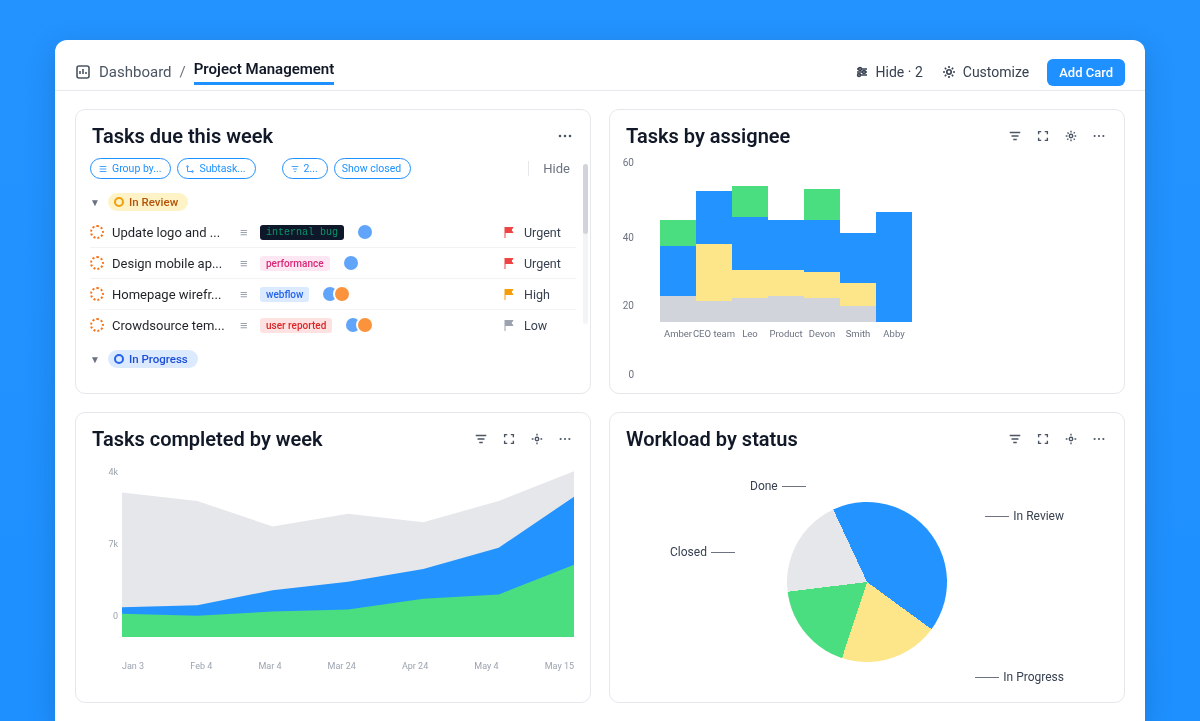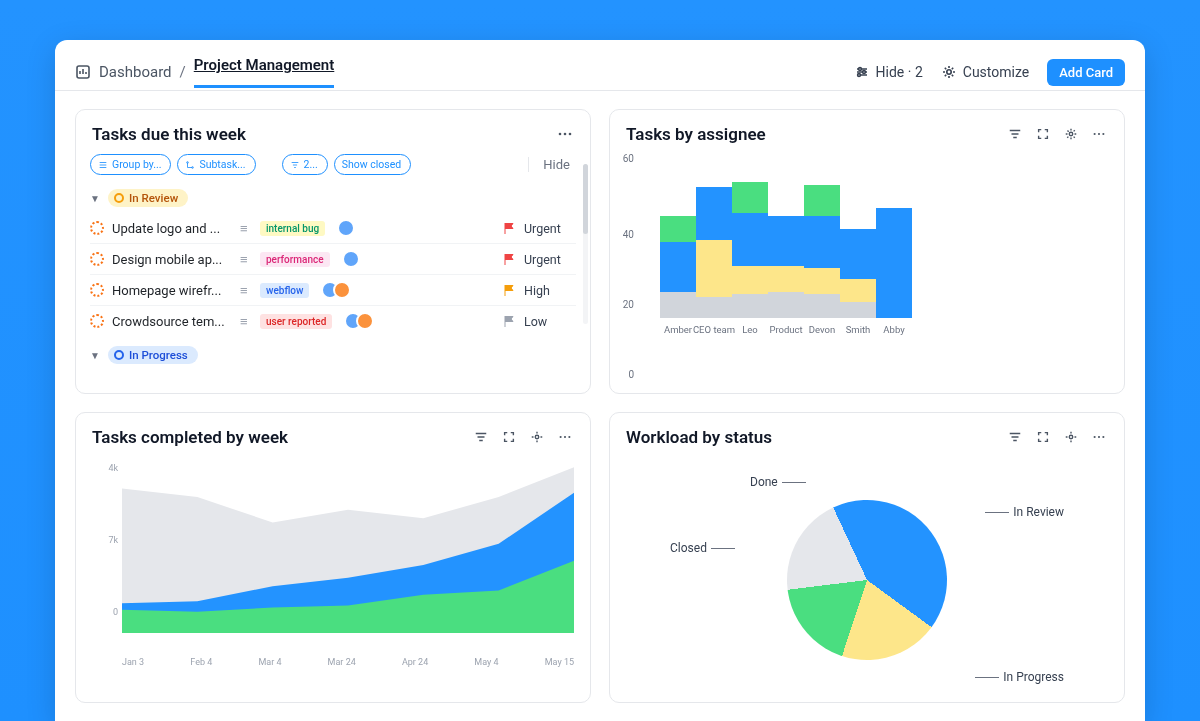--- a/index.html
+++ b/index.html
@@ -3,51 +3,51 @@
 <meta charset="utf-8">
 <style>
   * { box-sizing: border-box; margin: 0; padding: 0; font-family: -apple-system, BlinkMacSystemFont, "Segoe UI", Roboto, sans-serif; }
   body { background: #1e90ff; background: linear-gradient(180deg, #2393ff 0%, #1e90ff 100%); width: 1200px; height: 721px; padding: 40px 55px 0 55px; }
   .app-window { background: #fff; border-radius: 12px 12px 0 0; height: 681px; overflow: hidden; box-shadow: 0 8px 30px rgba(0,0,0,0.15); display:flex; flex-direction:column;}
   .topbar { display: flex; align-items: center; padding: 14px 20px 0 20px; height:50px; }
   .breadcrumb { display: flex; align-items: center; font-size: 15px; color: #1f2328; gap:8px;}
   .bc-icon { width:16px; height:16px; display:inline-flex; align-items:center; justify-content:center; color:#4b5563;}
   .bc-sep { color:#6b7280; }
   .bc-dash { color:#4b5563; }
-  .bc-active { font-weight:600; color:#111827; border-bottom:3px solid #1e90ff; padding-bottom:11px;text-decoration:underline;}
+  .bc-active { font-weight:600; color:#111827; border-bottom:3px solid #1e90ff; padding-bottom:4px;}
   .topbar-spacer { flex:1; }
   .top-actions { display:flex; align-items:center; gap:18px; font-size:14px; color:#374151; }
   .ta-item { display:flex; align-items:center; gap:6px; cursor:pointer; }
   .add-card-btn { background:#1e90ff; color:#fff; border:none; padding:6px 12px; border-radius:6px; font-size:13px; font-weight:500; cursor:pointer;}
   .divider { height:1px; background:#e5e7eb; width:100%; }
   .grid { display:grid; grid-template-columns: 1fr 1fr; gap:18px; padding:18px 20px; flex:1; overflow:hidden;}
   .card { border:1px solid #e5e7eb; border-radius:10px; background:#fff; display:flex; flex-direction:column; overflow:hidden;}
   .card-header { display:flex; align-items:center; padding:14px 16px 10px 16px; }
-  .card-title { font-size:17px; font-weight:600; color:#111827; }
+  .card-title { font-size:20px; font-weight:600; color:#111827; }
   .card-header-spacer { flex:1; }
   .card-actions { display:flex; align-items:center; gap:10px; color:#6b7280; }
   .icon-btn { width:18px; height:18px; display:flex; align-items:center; justify-content:center; cursor:pointer; color:#4b5563;}
   .pill-row { display:flex; align-items:center; gap:6px; padding:0 14px 10px 14px;}
   .pill { border:1px solid #1e90ff; color:#1e90ff; border-radius:14px; font-size:10.5px; padding:3px 9px 3px 7px; display:flex; align-items:center; gap:4px; background:#fff; cursor:pointer;}
   .pill svg { width:10px; height:10px; }
   .pill-gap { width:14px; }
   .hide-link { margin-left:auto; color:#6b7280; font-size:13px; padding-right:6px; border-left:1px solid #e5e7eb; padding-left:14px; cursor:pointer;}
   .task-section { padding:0 14px; }
   .section-row { display:flex; align-items:center; gap:6px; padding:4px 0 6px 0;}
   .caret { width:12px; color:#6b7280; font-size:10px;}
   .badge-status { display:inline-flex; align-items:center; gap:5px; border-radius:12px; padding:2px 10px 2px 6px; font-size:11.5px; font-weight:500;}
   .badge-inreview { background:#fef3c7; color:#b45309; }
   .badge-inprog  { background:#dbeafe; color:#1d4ed8; }
   .dot { width:10px; height:10px; border-radius:50%; border:2px solid; }
   .task-row { display:flex; align-items:center; gap:8px; padding:6px 0; font-size:13px; color:#1f2328; border-top:1px solid #f1f3f5;}
   .task-row:first-of-type { border-top:none; }
   .task-icon { width:14px; height:14px; border:2px dotted #f97316; border-radius:50%; flex:none;}
   .task-name { flex:0 0 120px; white-space:nowrap; overflow:hidden; text-overflow:ellipsis;}
   .tag { font-size:10px; padding:2px 6px; border-radius:3px; font-weight:500;}
-  .tag-green { background:#fef9c3; color:#059669;}
+  .tag-green { background:#0f172a; color:#059669;font-family:Liberation Mono, monospace;}
   .tag-pink  { background:#fce7f3; color:#db2777;}
   .tag-blue  { background:#dbeafe; color:#2563eb;}
   .tag-red   { background:#fee2e2; color:#dc2626;}
   .list-icon { color:#9ca3af; width:12px;}
   .avatars { display:flex; margin-left:10px;}
   .avatar { width:18px; height:18px; border-radius:50%; border:2px solid #fff; margin-left:-6px; }
   .av1 { background:#60a5fa;} .av2{background:#fb923c;}
   .flag { margin-left:auto; width:14px; height:14px; flex:none;}
   .prio { width:52px; font-size:12.5px; color:#374151; }
   

